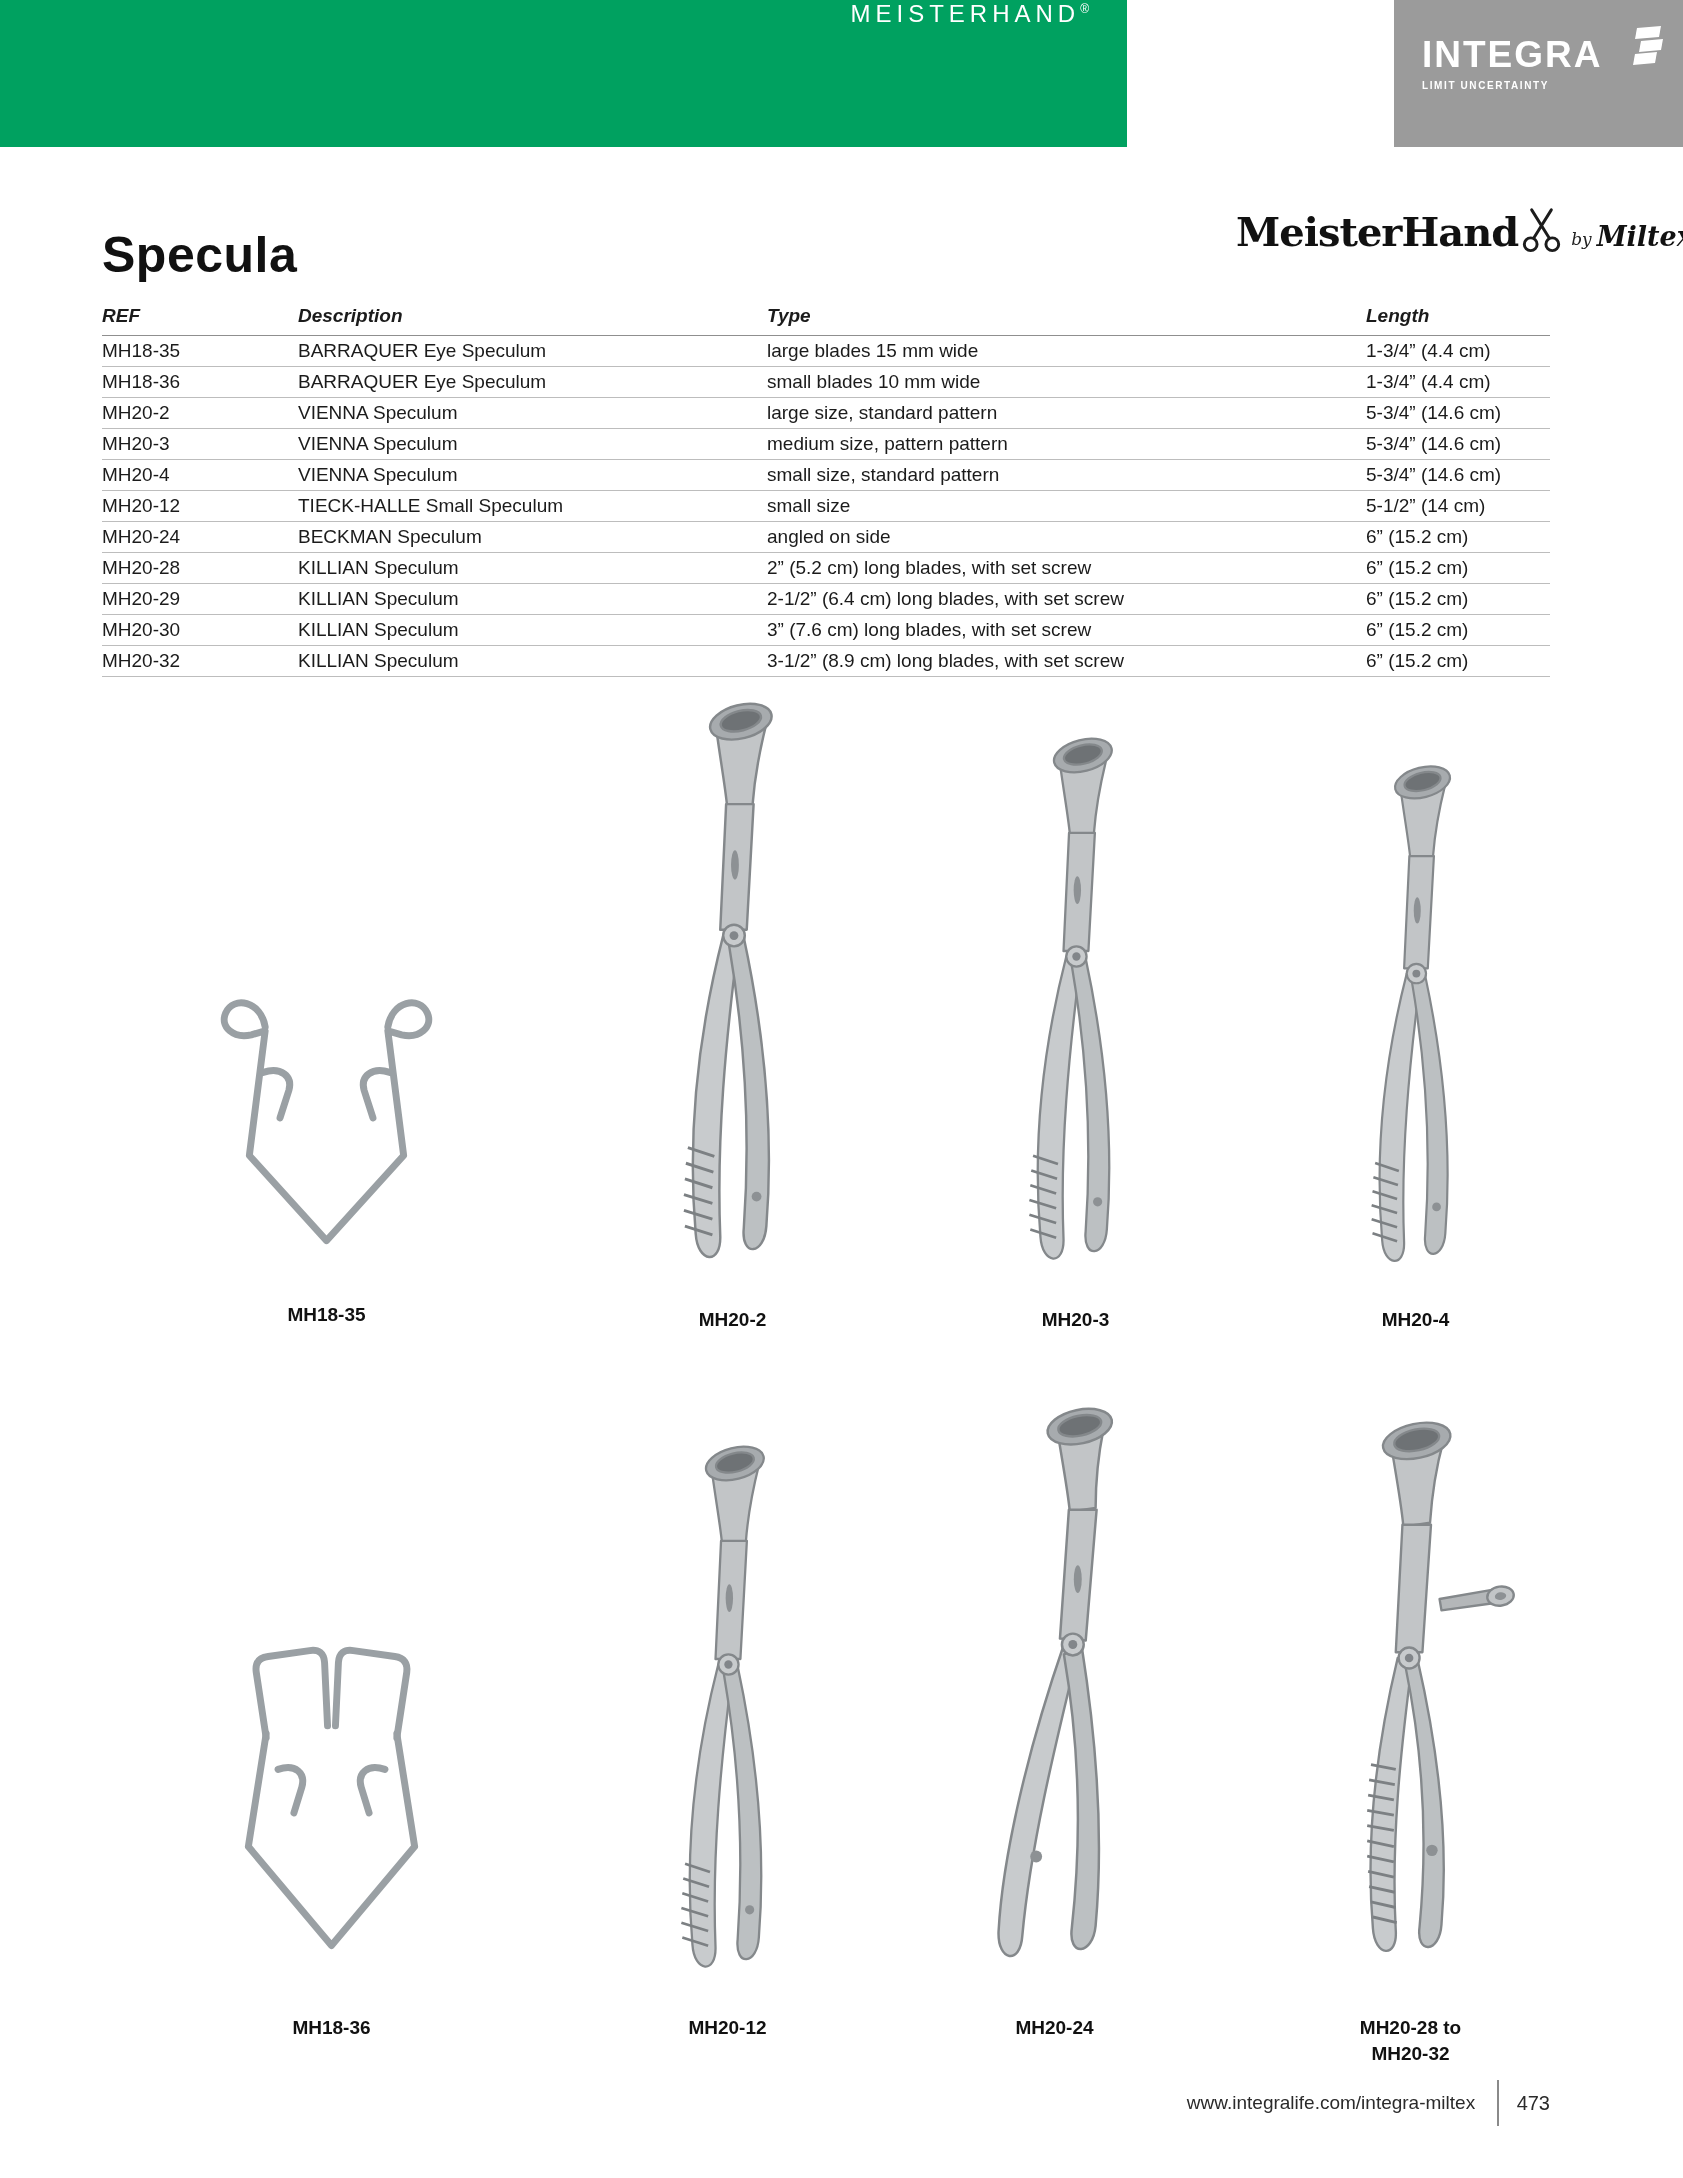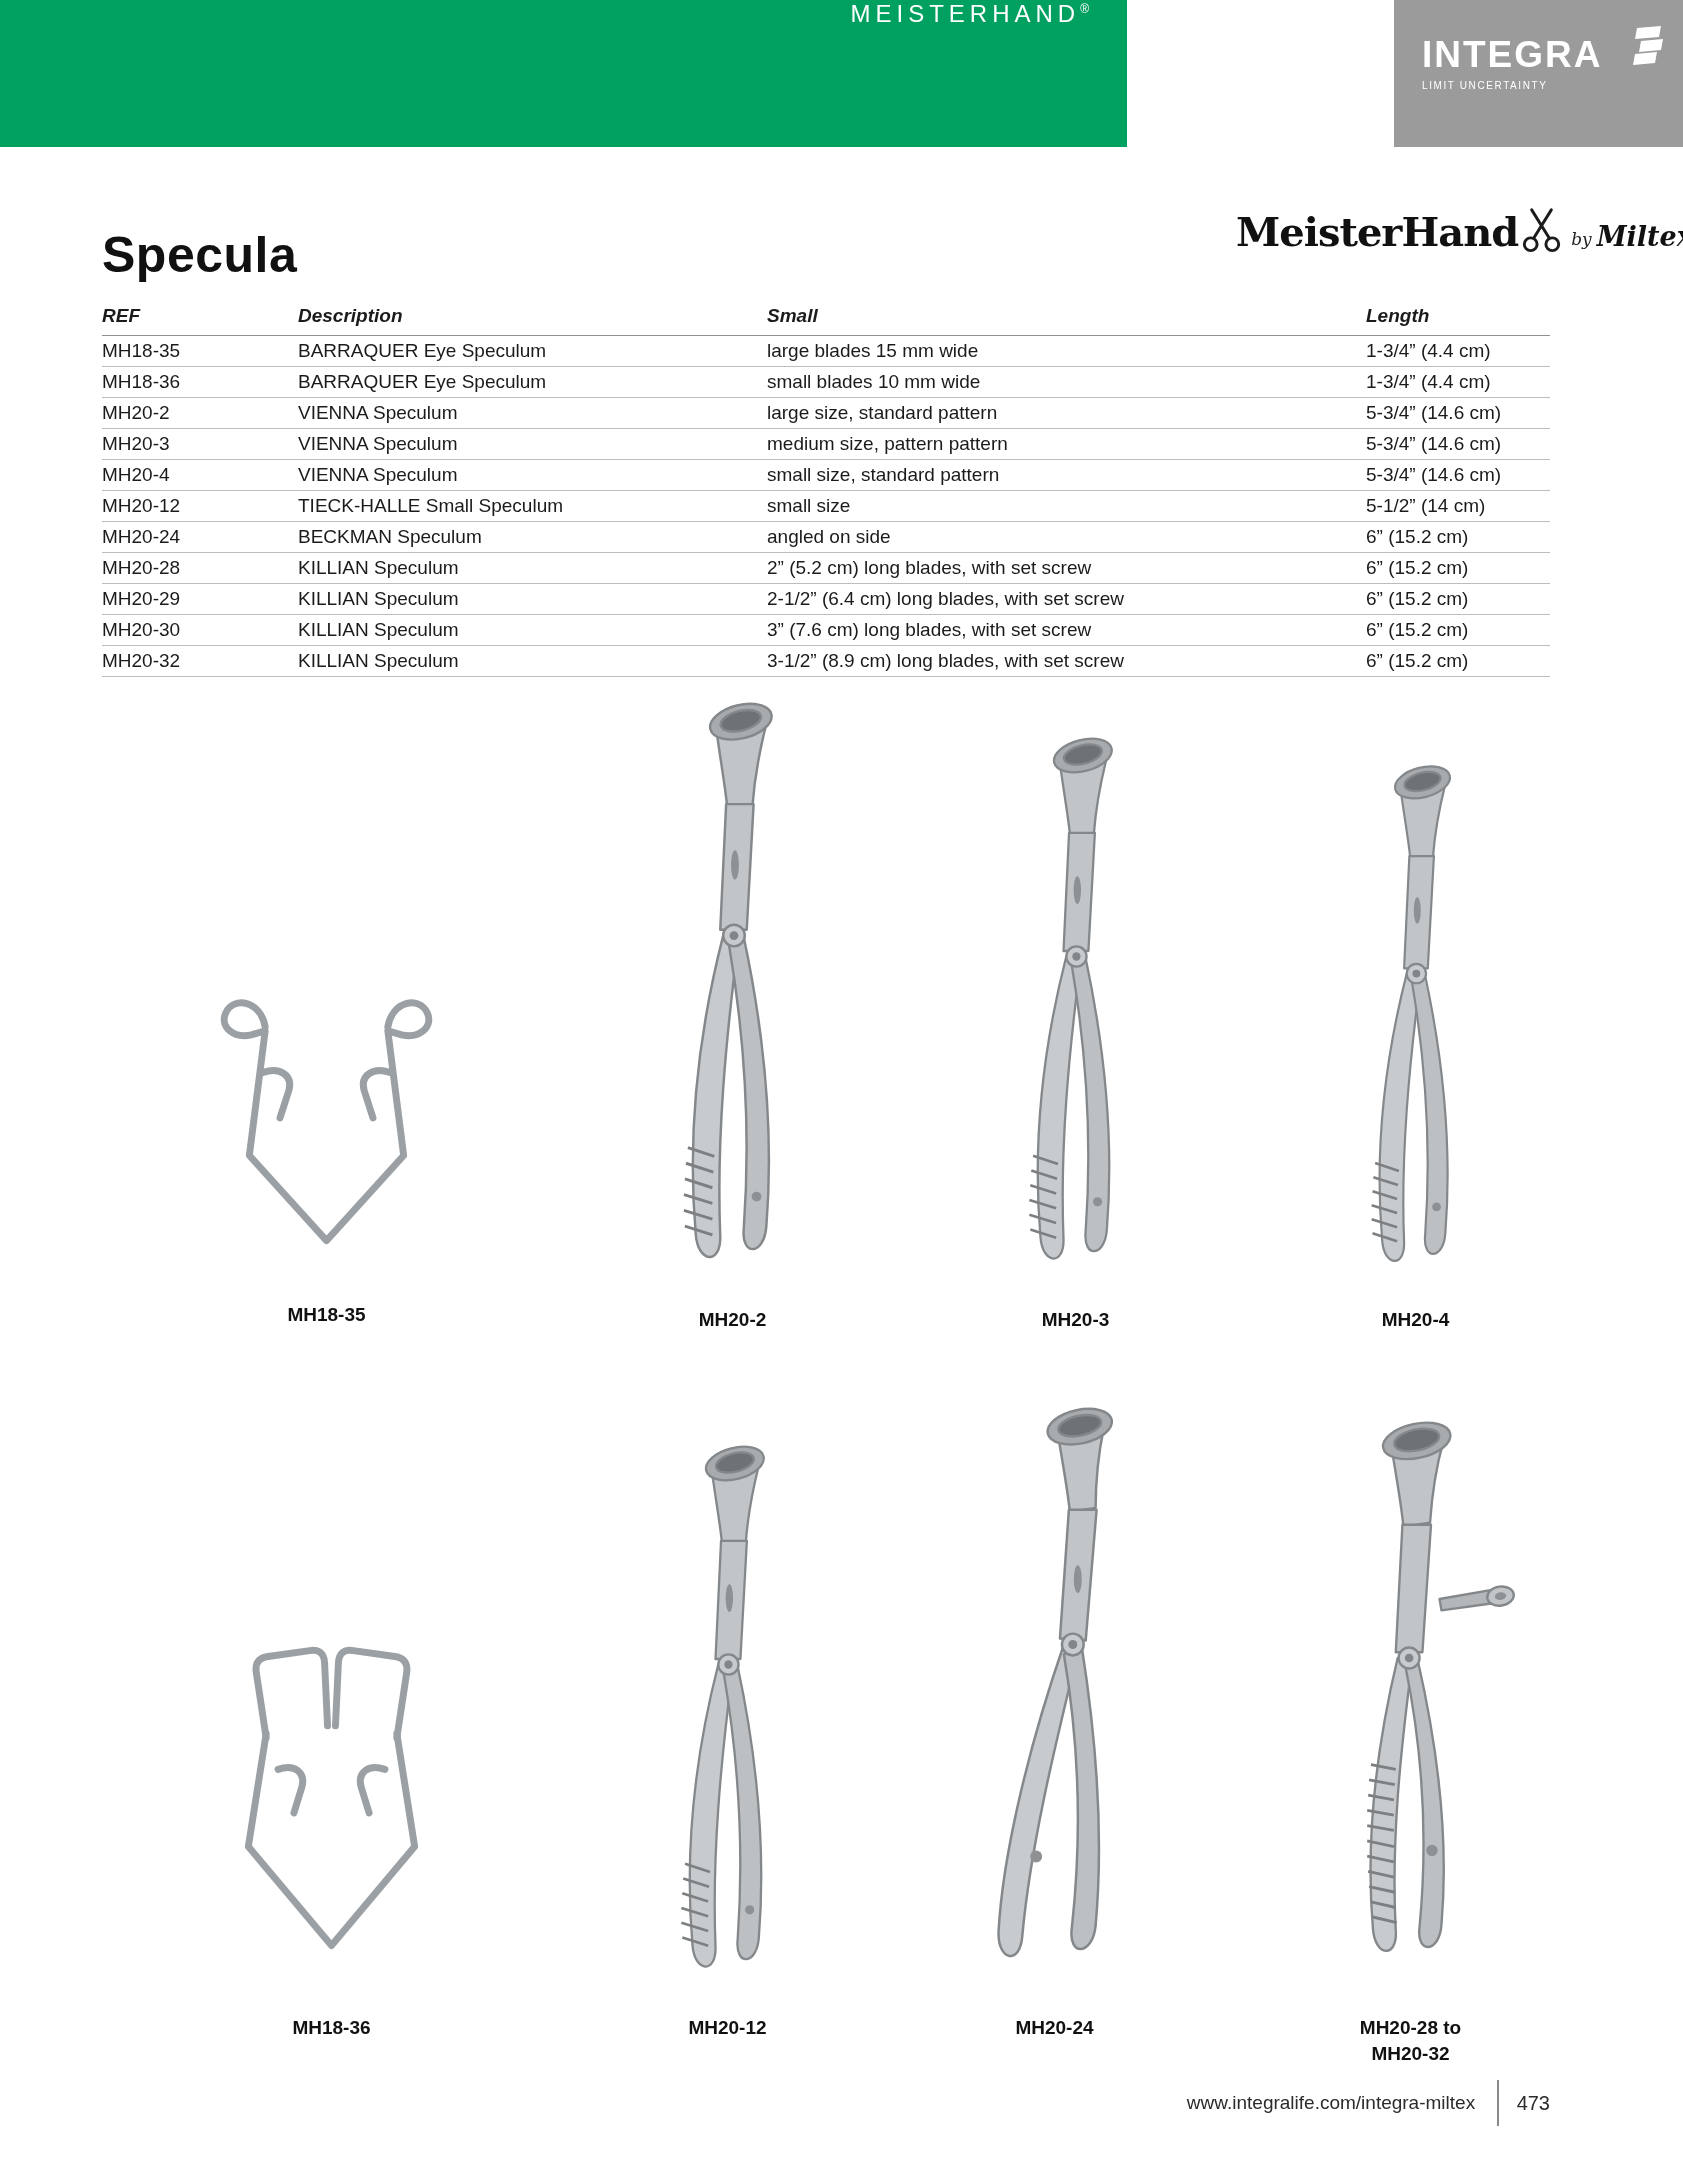--- a/index.html
+++ b/index.html
@@ -9,21 +9,21 @@
 
   
   .green-bar { position:absolute; left:0; top:0; width:1127px; height:147px; background:#00a160;
                display:flex; justify-content:flex-end; padding-right:38px; }
   .green-brand { color:#fff; font-size:24px; letter-spacing:5px; font-weight:400; }
   .green-brand sup { font-size:12px; letter-spacing:0; }
   .integra-box { position:absolute; left:1394px; top:0; width:296px; height:147px; background:#9b9b9b;
                  color:#fff; padding:36px 24px 0 28px; }
   .integra-title { font-size:37px; font-weight:bold; letter-spacing:2px; line-height:1; display:inline-block; }
   .integra-flag { position:absolute; right:26px; top:26px; }
-  .integra-tagline { display:block; font-size:10px; letter-spacing:1.6px; margin-top:7px; font-weight:normal; }
+  .integra-tagline { display:block; font-size:10px; letter-spacing:1.6px; margin-top:7px; font-weight:bold; }
 
   
   .mh-logo { position:absolute; top:196px; left:1236px; height:71px; display:flex; align-items:center; white-space:nowrap; }
   .mh-word { font-family:"DejaVu Serif", serif; font-weight:bold; font-size:40px; color:#111; letter-spacing:-1px; }
   .mh-scissors { display:inline-block; margin:0 2px 0 -4px; }
   .mh-by { font-family:"DejaVu Serif", serif; font-style:italic; font-size:17px; color:#222; margin:14px 5px 0 0; }
   .mh-miltex { font-family:"DejaVu Serif", serif; font-style:italic; font-weight:bold; font-size:27px; color:#111; margin-top:10px; }
 
   
   .page-title { position:absolute; left:102px; top:226px; font-size:50px; font-weight:bold; color:#111; letter-spacing:0.5px; }
@@ -162,21 +162,21 @@
       <colgroup>
           <col style="width:196px">
           <col style="width:469px">
           <col style="width:599px">
           <col style="width:184px">
         </colgroup>
       <thead>
         <tr>
           <th>REF</th>
           <th>Description</th>
-          <th>Small</th>
+          <th>Type</th>
           <th>Length</th>
         </tr>
       </thead>
       <tbody>
         <tr>
           <td>MH18-35</td>
           <td>BARRAQUER Eye Speculum</td>
           <td>large blades 15 mm wide</td>
           <td>1-3/4” (4.4 cm)</td>
         </tr>

